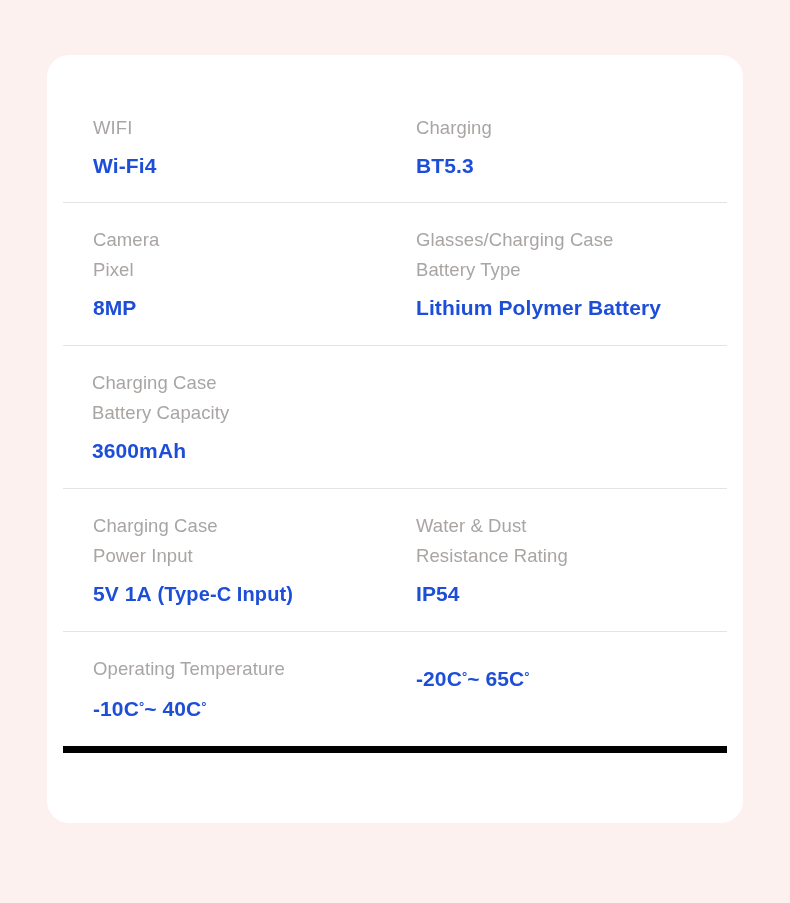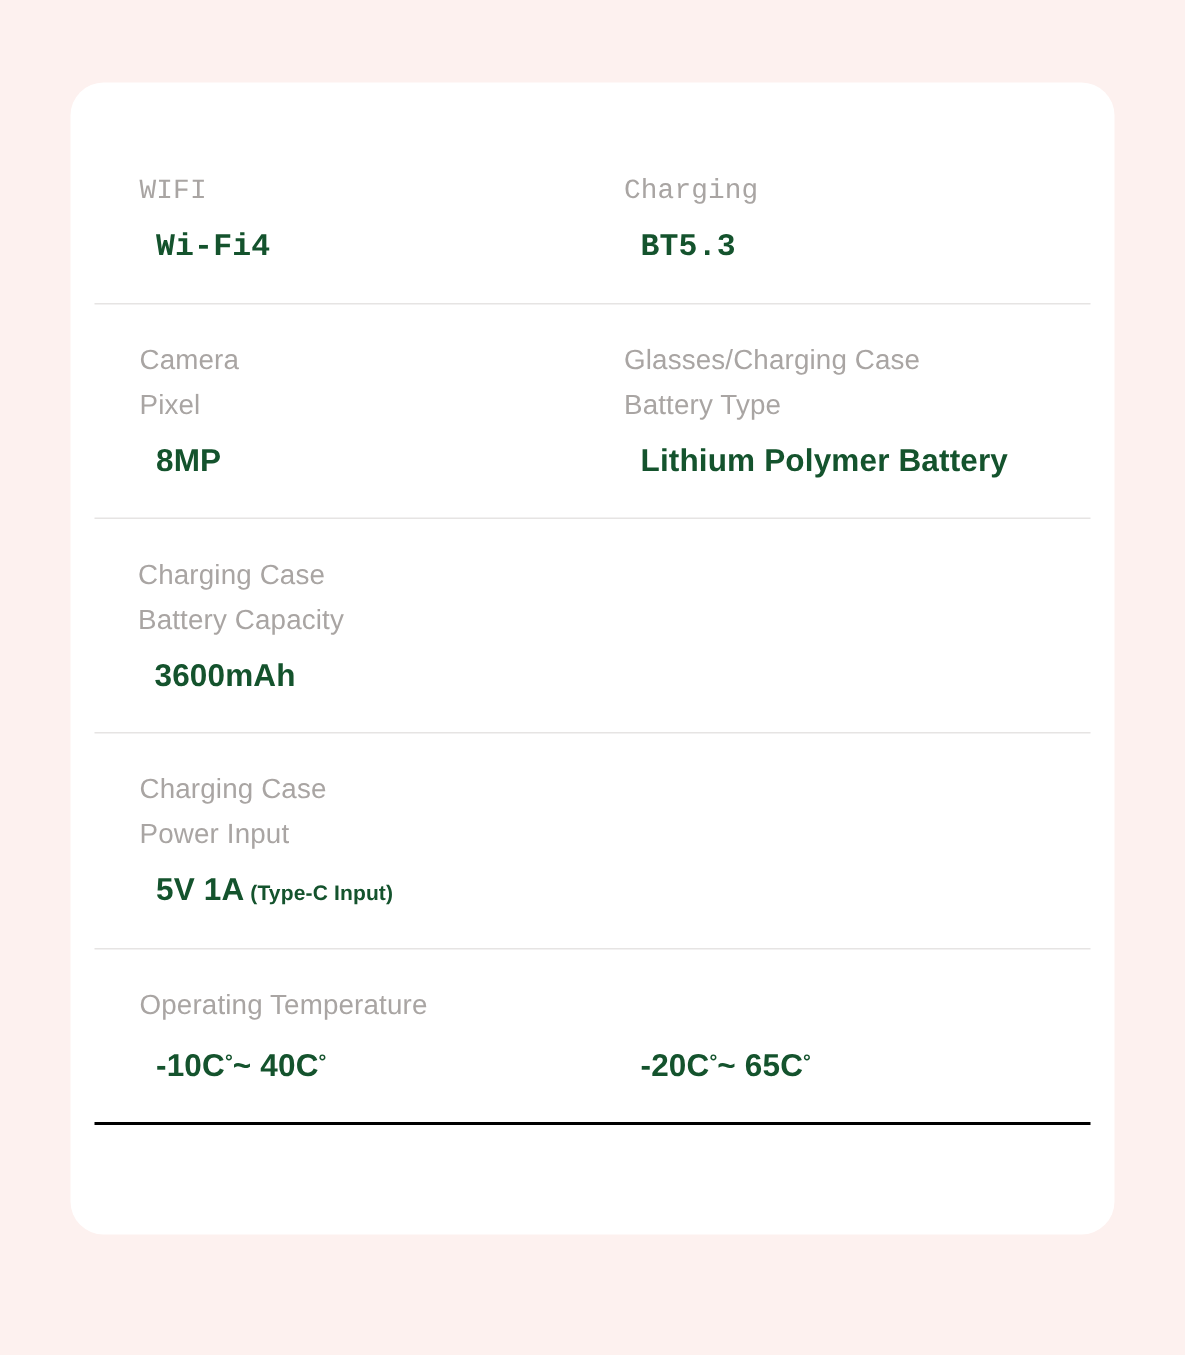--- a/index.html
+++ b/index.html
@@ -28,22 +28,21 @@
     left: 16px;
     top: 37px;
     width: 664px;
   }
   .spec-row {
     display: flex;
     flex-direction: row;
     border-bottom: 1px solid #e6e4e3;
   }
   .spec-row:last-child {
-    border-bottom: 2px solid #000000;
-    align-items: flex-end;
+    border-bottom: 7px solid #000000;
   }
   .spec-cell {
     box-sizing: border-box;
     padding: 22px 0 22px 0;
   }
   .spec-cell.left {
     width: 324px;
     padding-left: 30px;
   }
   .spec-cell.right {
@@ -52,39 +51,38 @@
   }
   .spec-label {
     color: #a9a5a3;
     font-size: 18.5px;
     line-height: 30px;
     font-weight: 400;
     letter-spacing: 0.1px;
     white-space: pre-line;
   }
   .spec-value {
-    color: #14532d;
+    color: #1d4ed8;
     font-size: 21px;
     line-height: 30px;
     font-weight: bold;
     margin-top: 8px;
     letter-spacing: 0.1px;
     white-space: nowrap;
-    margin-left: 11px;
   }
   .spec-value .sub {
-    font-size: 14px;
+    font-size: 20px;
     font-weight: bold;
   }
   .spec-value .deg {
     font-size: 13px;
     vertical-align: 5px;
     font-weight: bold;
   }
-  .row-1 .spec-cell { padding-top: 21px; padding-bottom: 21px; font-family: Liberation Mono, monospace; }
+  .row-1 .spec-cell { padding-top: 21px; padding-bottom: 21px; }
 </style>
 </head>
 <body>
 
 <div class="spec-card">
   <div class="spec-table">
 
     <div class="spec-row row-1">
       <div class="spec-cell left">
         <div class="spec-label">WIFI</div>
@@ -116,20 +114,25 @@
         <div class="spec-value">3600mAh</div>
       </div>
     </div>
 
     <div class="spec-row">
       <div class="spec-cell left">
         <div class="spec-label">Charging Case
 Power Input</div>
         <div class="spec-value"><span>5V 1A</span><span class="sub"> (Type-C Input)</span></div>
       </div>
+      <div class="spec-cell right">
+        <div class="spec-label">Water &amp; Dust
+Resistance Rating</div>
+        <div class="spec-value">IP54</div>
+      </div>
     </div>
 
     <div class="spec-row">
       <div class="spec-cell left">
         <div class="spec-label">Operating Temperature</div>
         <div class="spec-value"><span>-10C</span><span class="deg">°</span><span>~ 40C</span><span class="deg">°</span></div>
       </div>
       <div class="spec-cell right">
         <div class="spec-value"><span>-20C</span><span class="deg">°</span><span>~ 65C</span><span class="deg">°</span></div>
       </div>

